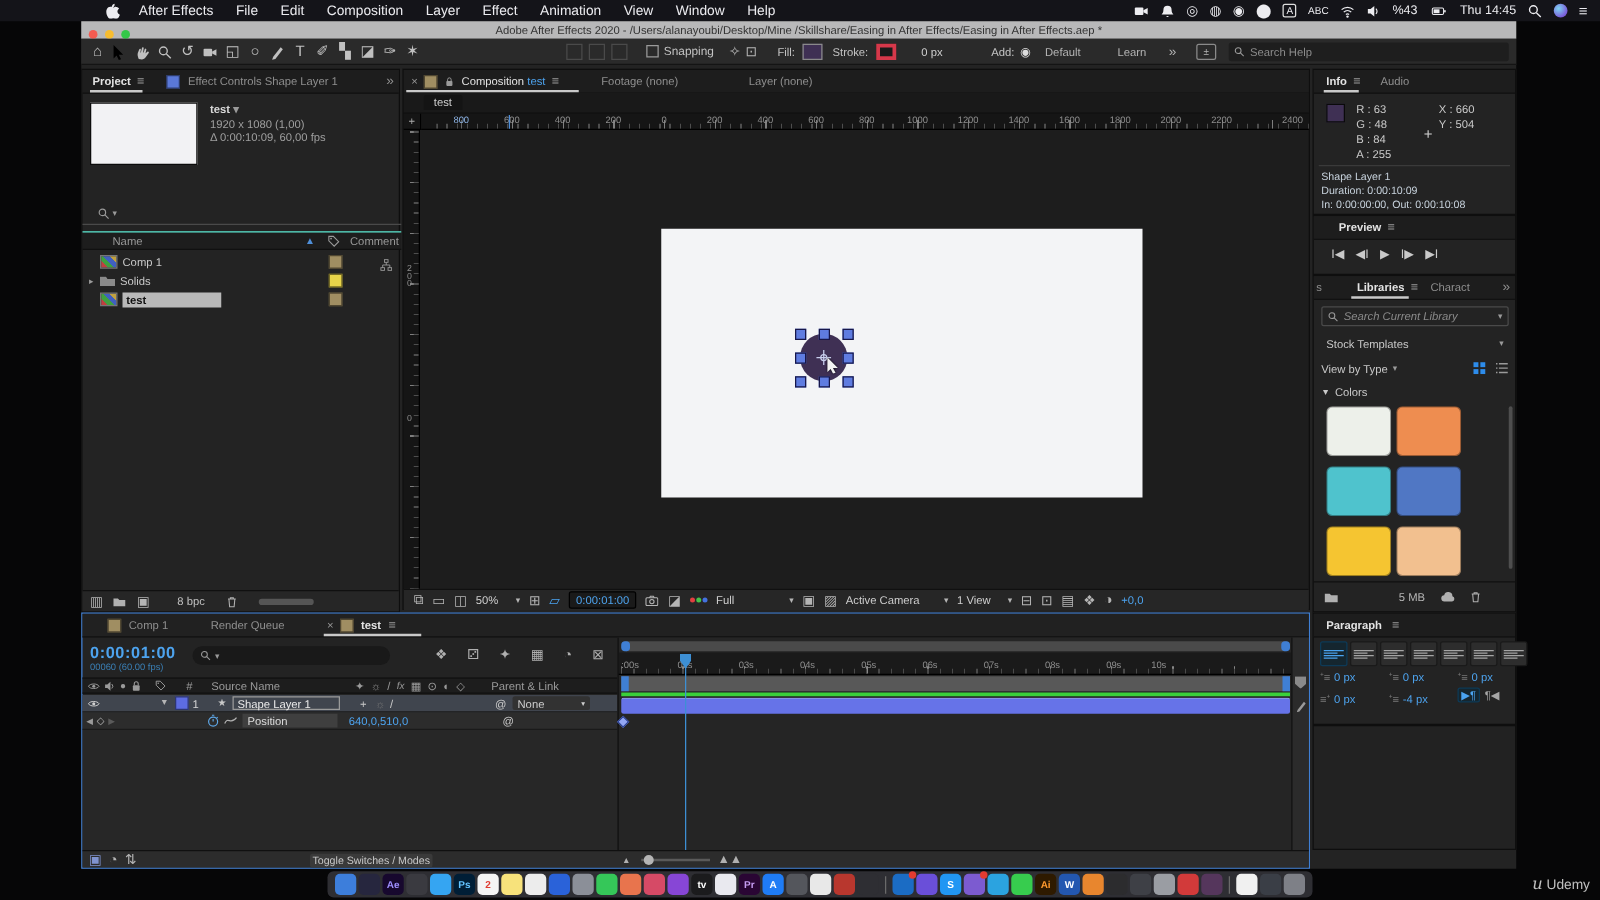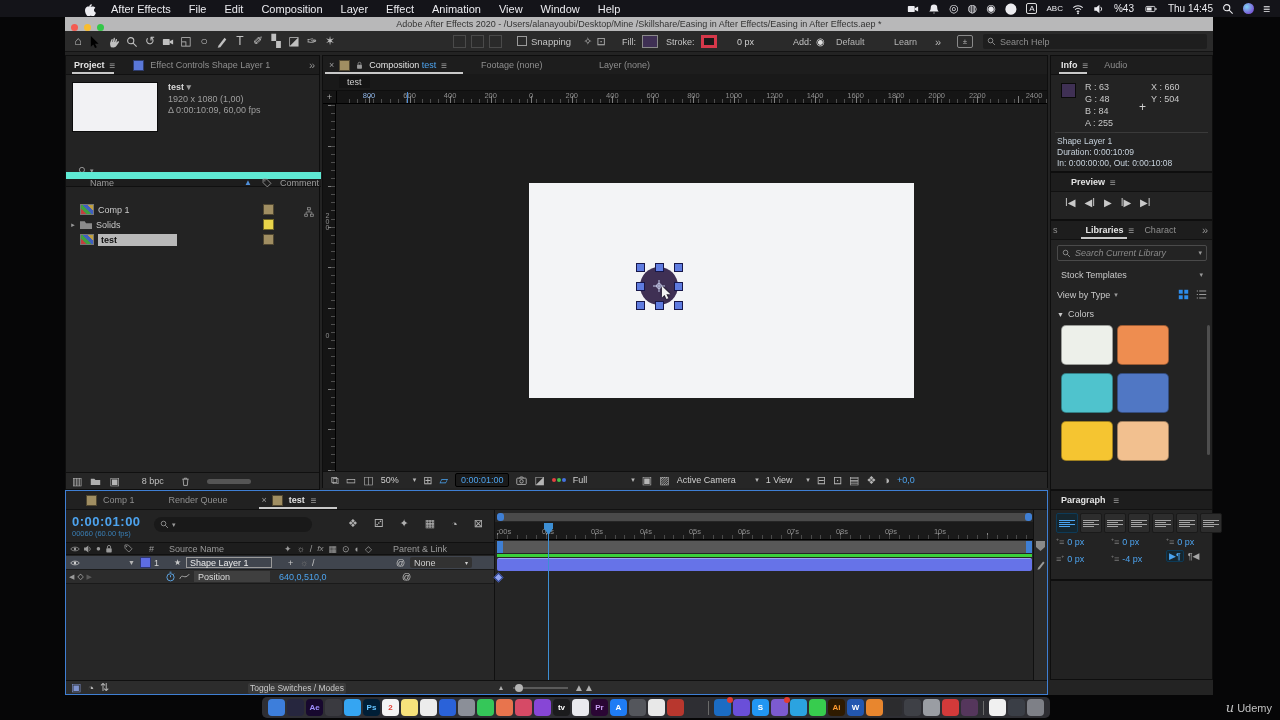--- a/index.html
+++ b/index.html
@@ -284,21 +284,21 @@
     <div class="r" style="left:102px;top:38px;color:#9f9f9f">1920 x 1080 (1,00)</div>
     <div class="r" style="left:102px;top:49px;color:#9f9f9f">Δ 0:00:10:09, 60,00 fps</div>
 
     <div class="r flex" style="left:0;top:106px;width:255px;height:18px;border-bottom:1px solid #4a4a4a;padding-left:12px;gap:2px">
       <svg class="ic" style="width:10px;height:10px;color:#9a9a9a">
             <use href="#i-mag"></use>
           </svg>
       <span style="color:#9a9a9a;font-size:7px">▾</span>
     </div>
 
-    <div class="r flex" style="left:0;top:116px;width:255px;height:15px;background:#1d1d1d;border-top:7px solid #5eead4;border-bottom:1px solid #101010">
+    <div class="r flex" style="left:0;top:129px;width:255px;height:15px;background:#1d1d1d;border-top:1px solid #5eead4;border-bottom:1px solid #101010">
       <span style="margin-left:24px;color:#9a9a9a">Name</span>
       <span style="position:absolute;left:178px;color:#4f8fd9;font-size:8px">▲</span>
       <svg class="ic" style="position:absolute;left:196px;width:10px;height:10px;color:#9a9a9a">
             <use href="#i-tag"></use>
           </svg>
       <span style="position:absolute;left:214px;color:#9a9a9a">Comment</span>
     </div>
     <div id="project-rows" class="r" style="left:0;top:146px;width:255px">
           <div class="flex" style="height: 15px; position: relative;">
             <span style="width: 14px; text-align: center; color: rgb(154, 154, 154); font-size: 7px;"></span>
@@ -524,20 +524,32 @@
       </div>
       <div class="r" id="swatch-grid" style="left:10px;top:104px;width:146px;display:grid;grid-template-columns:50px 50px;gap:8px 6px">
             <span class="swatch" style="width: 50px; height: 38px; background: rgb(237, 240, 234);"></span>
             <span class="swatch" style="width: 50px; height: 38px; background: rgb(238, 141, 80);"></span>
             <span class="swatch" style="width: 50px; height: 38px; background: rgb(79, 195, 205);"></span>
             <span class="swatch" style="width: 50px; height: 38px; background: rgb(80, 119, 196);"></span>
             <span class="swatch" style="width: 50px; height: 38px; background: rgb(245, 197, 49);"></span>
             <span class="swatch" style="width: 50px; height: 38px; background: rgb(242, 192, 143);"></span>
           </div>
       <div class="r" style="left:156px;top:104px;width:3px;height:130px;background:#4e4e4e;border-radius:2px"></div>
+      <div class="r flex" style="left:0;top:244px;width:161px;height:24px;border-top:1px solid #101010;padding:0 8px">
+        <svg class="ic" style="width:12px;height:12px;color:#b0b0b0">
+              <use href="#i-folder"></use>
+            </svg>
+        <span style="margin-left:48px;color:#b5b5b5">5 MB</span>
+        <svg class="ic" style="margin-left:12px;width:13px;height:13px;color:#b0b0b0">
+              <use href="#i-cloud"></use>
+            </svg>
+        <svg class="ic" style="margin-left:10px;width:11px;height:11px;color:#b0b0b0">
+              <use href="#i-trash"></use>
+            </svg>
+      </div>
     </div>
 
     <div class="r panel" style="left:0;top:435px;width:163px;height:90px">
       <div class="tabstrip">
         <span class="tab-on" style="margin-left:10px;font-weight:bold">Paragraph</span>
         <span class="hamb" style="margin-left:8px">≡</span>
       </div>
       <div class="flex" id="align-row" style="position:absolute;left:5px;top:22px">
             <span class="alignbtn on">
               <div style="width: 100%;"></div>
@@ -718,21 +730,21 @@
       <div class="r" id="tlruler" style="left:0;top:12px;width:539px;height:18px;background-color:#1a1a1a;border-bottom:1px solid #000">
             <span class="rlab" style="left: 2px; transform: none;">:00s</span>
             <span class="rlab" style="left: 53px;">02s</span>
             <span class="rlab" style="left: 102px;">03s</span>
             <span class="rlab" style="left: 151px;">04s</span>
             <span class="rlab" style="left: 200px;">05s</span>
             <span class="rlab" style="left: 249px;">06s</span>
             <span class="rlab" style="left: 298px;">07s</span>
             <span class="rlab" style="left: 347px;">08s</span>
             <span class="rlab" style="left: 396px;">09s</span>
-            <span class="rlab" style="left: 445px; margin-top: 20px;">10s</span>
+            <span class="rlab" style="left: 432px; margin-top: 20px;">10s</span>
           </div>
 
       <div class="r" style="left:2px;top:31px;width:535px;height:12px;background:#585858"></div>
       <div class="r" style="left:2px;top:31px;width:6px;height:12px;background:#3f7fd4"></div>
       <div class="r" style="left:531px;top:31px;width:6px;height:12px;background:#3f7fd4"></div>
       <div class="r" style="left:2px;top:44px;width:535px;height:3px;background:#3ad03a"></div>
 
       <div class="r" style="left:2px;top:48px;width:535px;height:13px;background:#6673e8;border-top:1px solid #9aa3f2;border-radius:2px"></div>
 
       <div class="r" style="left:0px;top:64px;width:7px;height:7px;background:#93a7f4;border:1px solid #2a3f8f;transform:rotate(45deg)"></div>

